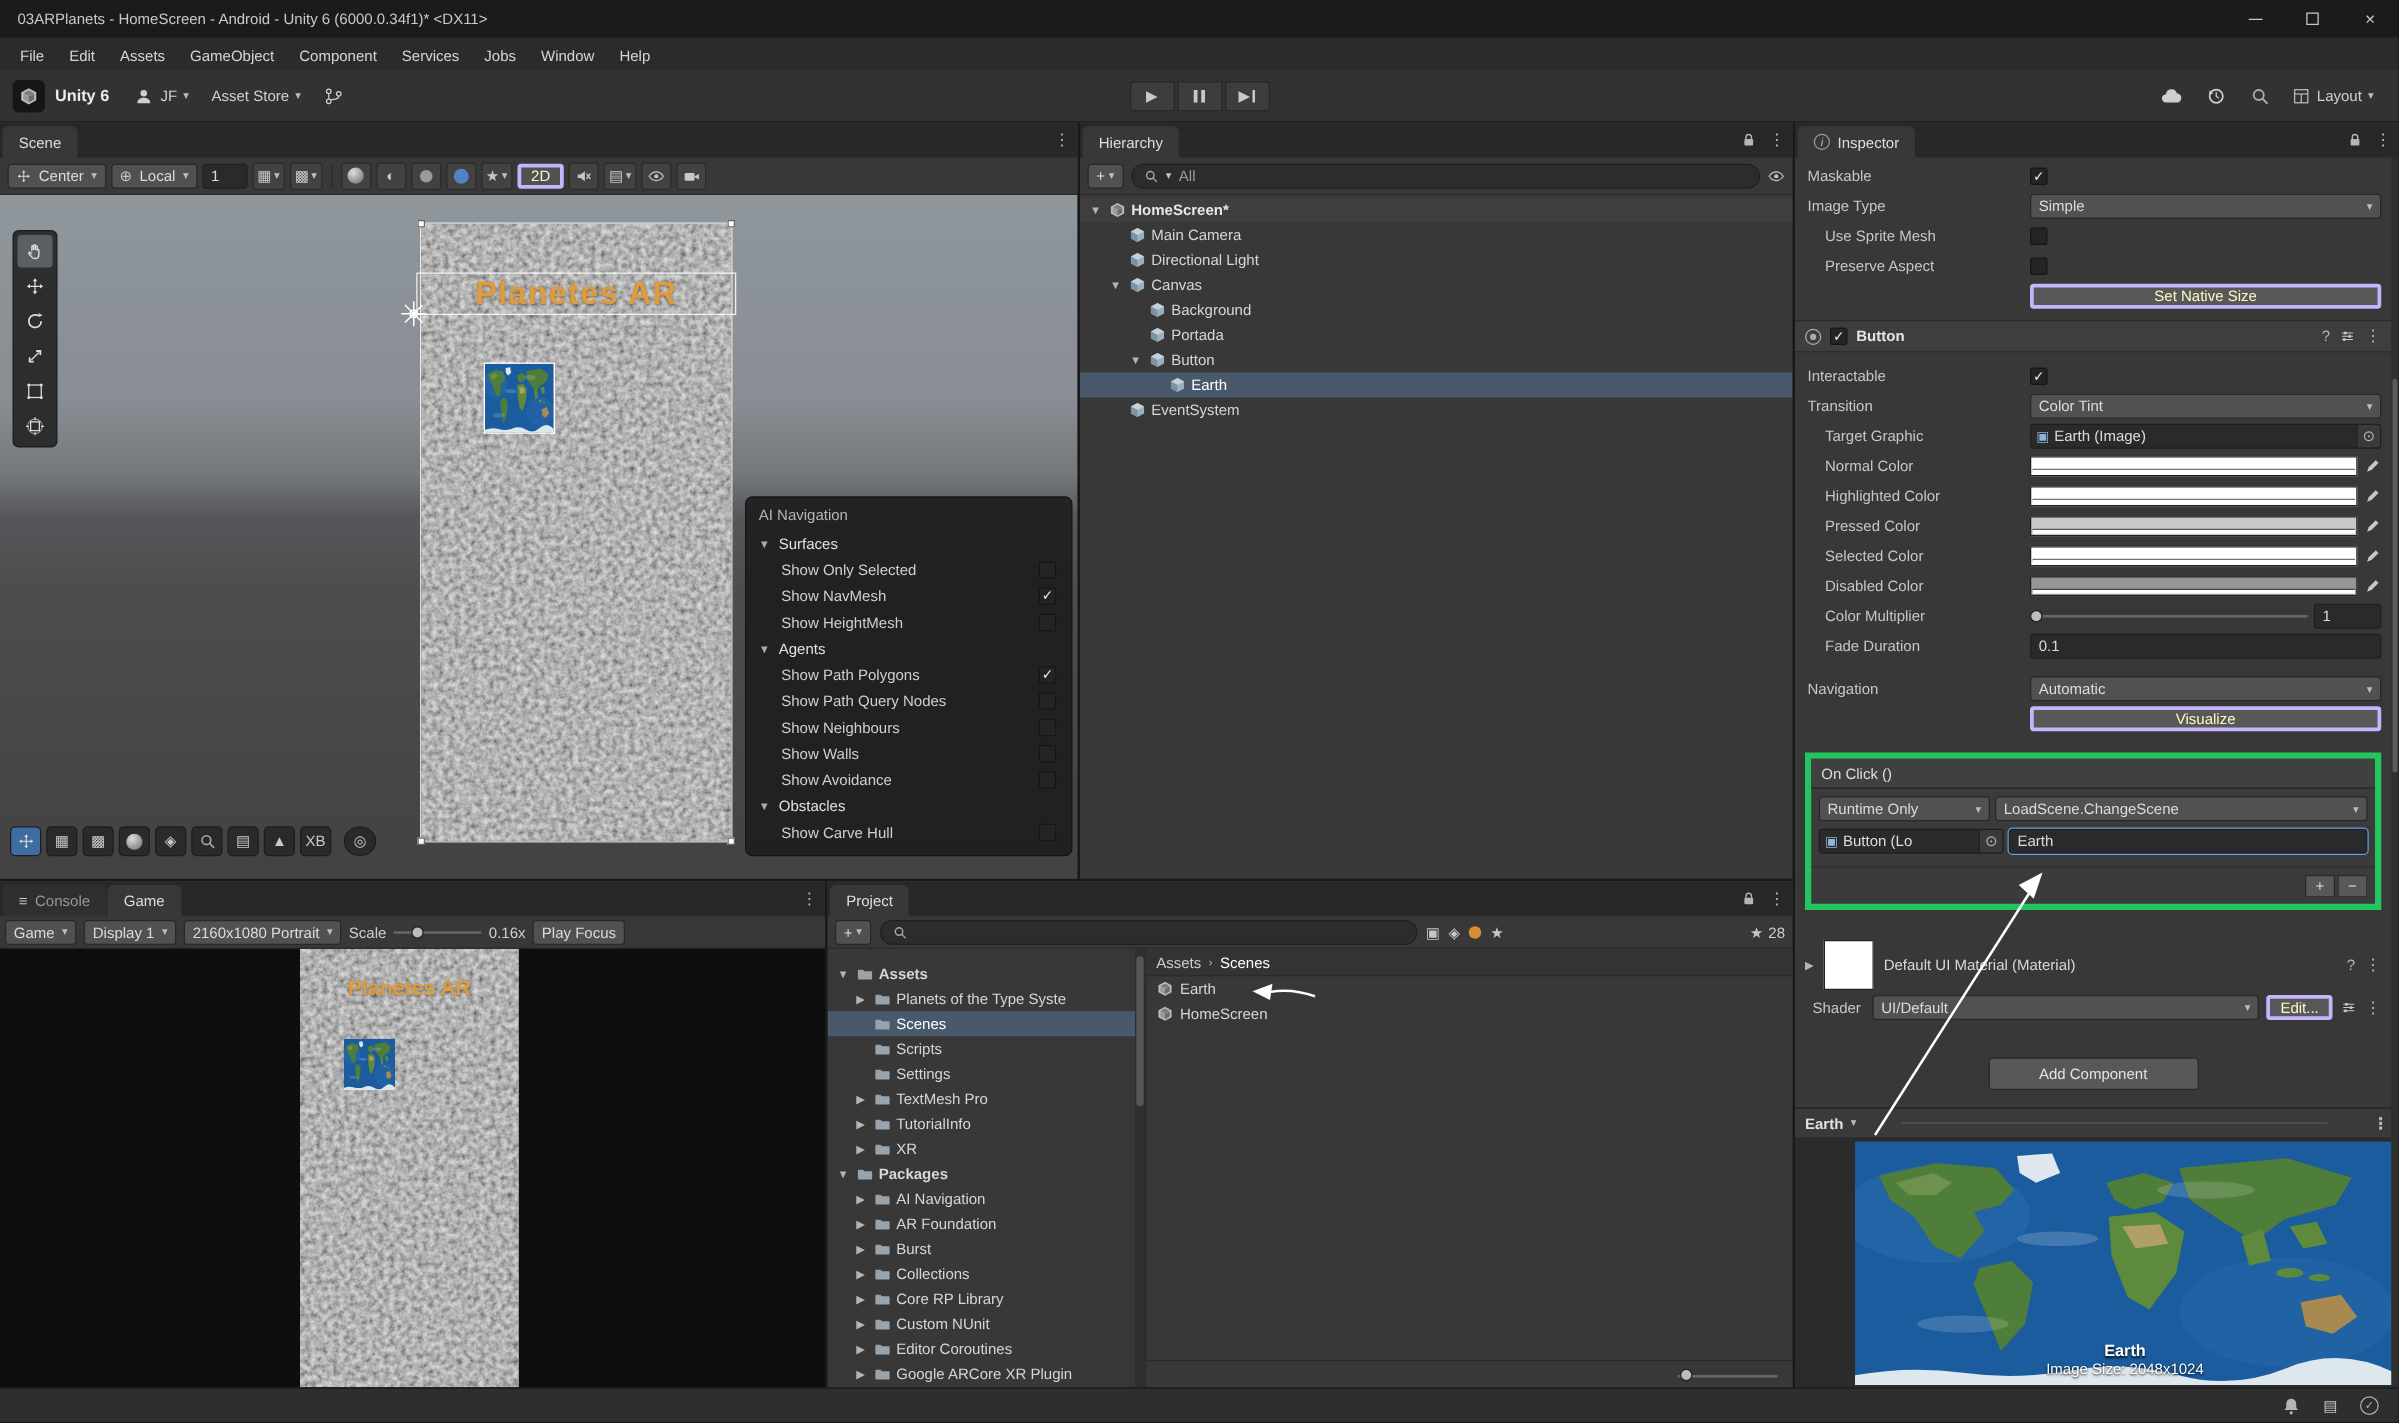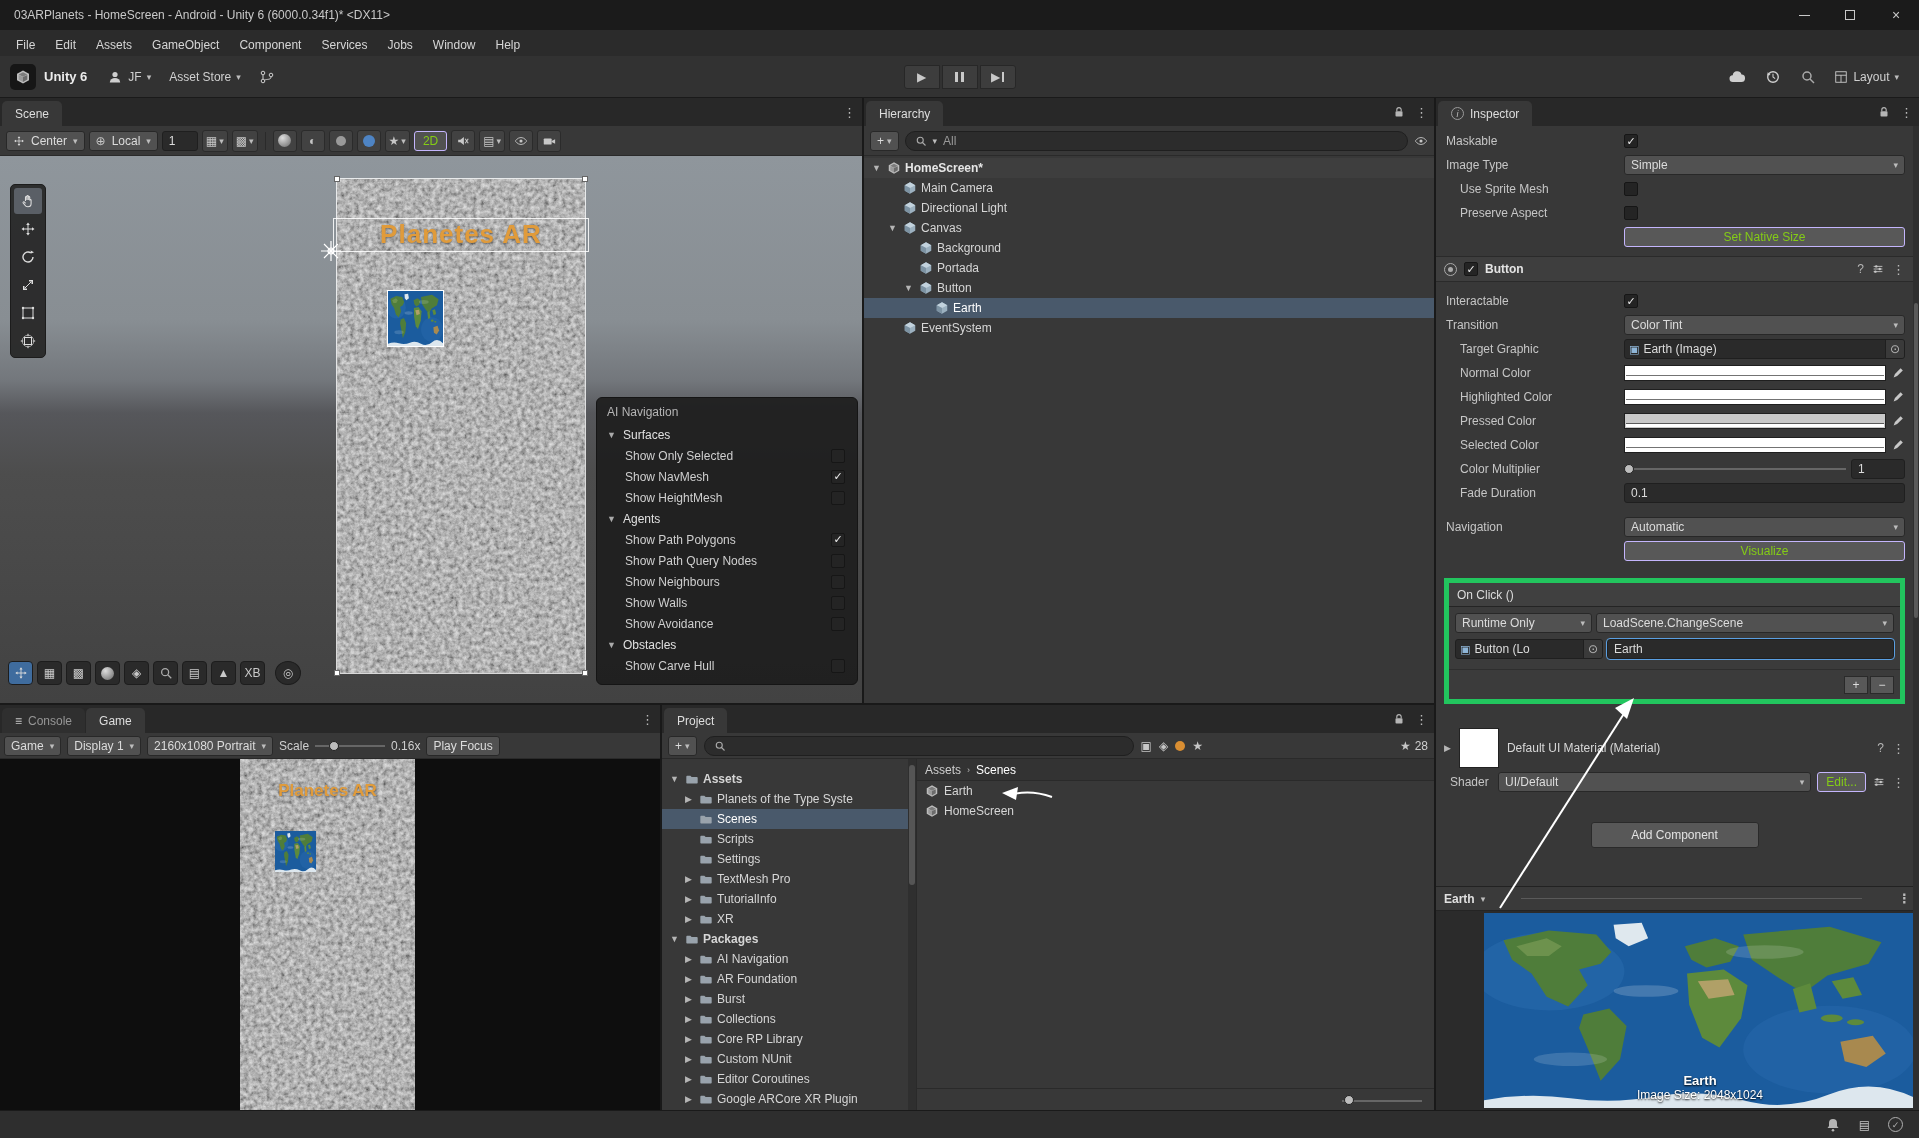--- a/index.html
+++ b/index.html
@@ -30,21 +30,21 @@
 .ic18{width:18px;height:18px}.ic16{width:16px;height:16px}.ic14{width:14px;height:14px}.ic12{width:12px;height:12px}
 
 .panel{position:absolute;background:#383838;overflow:hidden}
 .tabbar{height:28px;background:#282828;display:flex;align-items:flex-end;padding-left:2px;position:relative}
 .tab{height:25px;display:flex;align-items:center;gap:6px;padding:0 13px;background:#2f2f2f;color:#969696;border-radius:5px 5px 0 0;margin-right:1px}
 .tab.active{background:#383838;color:#dedede}
 .hicons{position:absolute;right:6px;top:0;height:28px;display:flex;align-items:center;gap:9px;color:#b0b0b0}
 .dots{font-size:13px;color:#b9b9b9}
 
 .dd{height:20px;background:#515151;border:1px solid #282828;border-radius:3px;display:flex;align-items:center;gap:6px;padding:0 6px;color:#dcdcdc;white-space:nowrap}
-.btn{height:20px;background:#585858;border:1px solid #c4b5fd;border-radius:3px;display:flex;align-items:center;justify-content:center;color:#84cc16;padding:0 8px}
+.btn{height:20px;background:#585858;border:3px solid #c4b5fd;border-radius:3px;display:flex;align-items:center;justify-content:center;color:#fef9c3;padding:0 8px}
 .tfield{height:20px;background:#2a2a2a;border:1px solid #1f1f1f;border-radius:3px;display:flex;align-items:center;padding:0 6px;color:#dcdcdc;overflow:hidden;white-space:nowrap}
 .tfield.focus{outline:1px solid #5a9fe2;outline-offset:0}
 .check{width:14px;height:14px;background:#242424;border:1px solid #161616;border-radius:2px;display:flex;align-items:center;justify-content:center;color:#eee;font-size:11px;flex:none}
 .iconbtn{min-width:24px;height:22px;display:flex;align-items:center;justify-content:center;gap:2px;border-radius:3px;color:#c6c6c6;background:#424242;border:1px solid #2b2b2b;padding:0 3px}
 .sep{width:1px;height:18px;background:#2a2a2a;margin:0 3px}
 .sphereic{width:13px;height:13px;border-radius:50%;background:radial-gradient(circle at 35% 30%,#ddd,#666)}
 .dotg{width:10px;height:10px;border-radius:50%;background:#9a9a9a}
 .dotb{width:12px;height:12px;border-radius:50%;background:#4e84c4}
 .orangedot{width:10px;height:10px;border-radius:50%;background:#d98e32}
 
@@ -828,20 +828,31 @@
           <div class="ictl">
             <div class="swatch">
               <i></i>
             </div>
             <svg class="ic14" viewBox="0 0 16 16">
               <use href="#icon-dropper"></use>
             </svg>
           </div>
         </div>
     <div class="irow">
+          <div class="ilbl ind">Disabled Color</div>
+          <div class="ictl">
+            <div class="swatch" style="background:#969696">
+              <i></i>
+            </div>
+            <svg class="ic14" viewBox="0 0 16 16">
+              <use href="#icon-dropper"></use>
+            </svg>
+          </div>
+        </div>
+    <div class="irow">
           <div class="ilbl ind">Color Multiplier</div>
           <div class="ictl">
             <div class="slider">
               <div class="trk"></div>
               <div class="thm"></div>
             </div>
             <div class="tfield numbox">
               <span>1</span>
             </div>
           </div>

